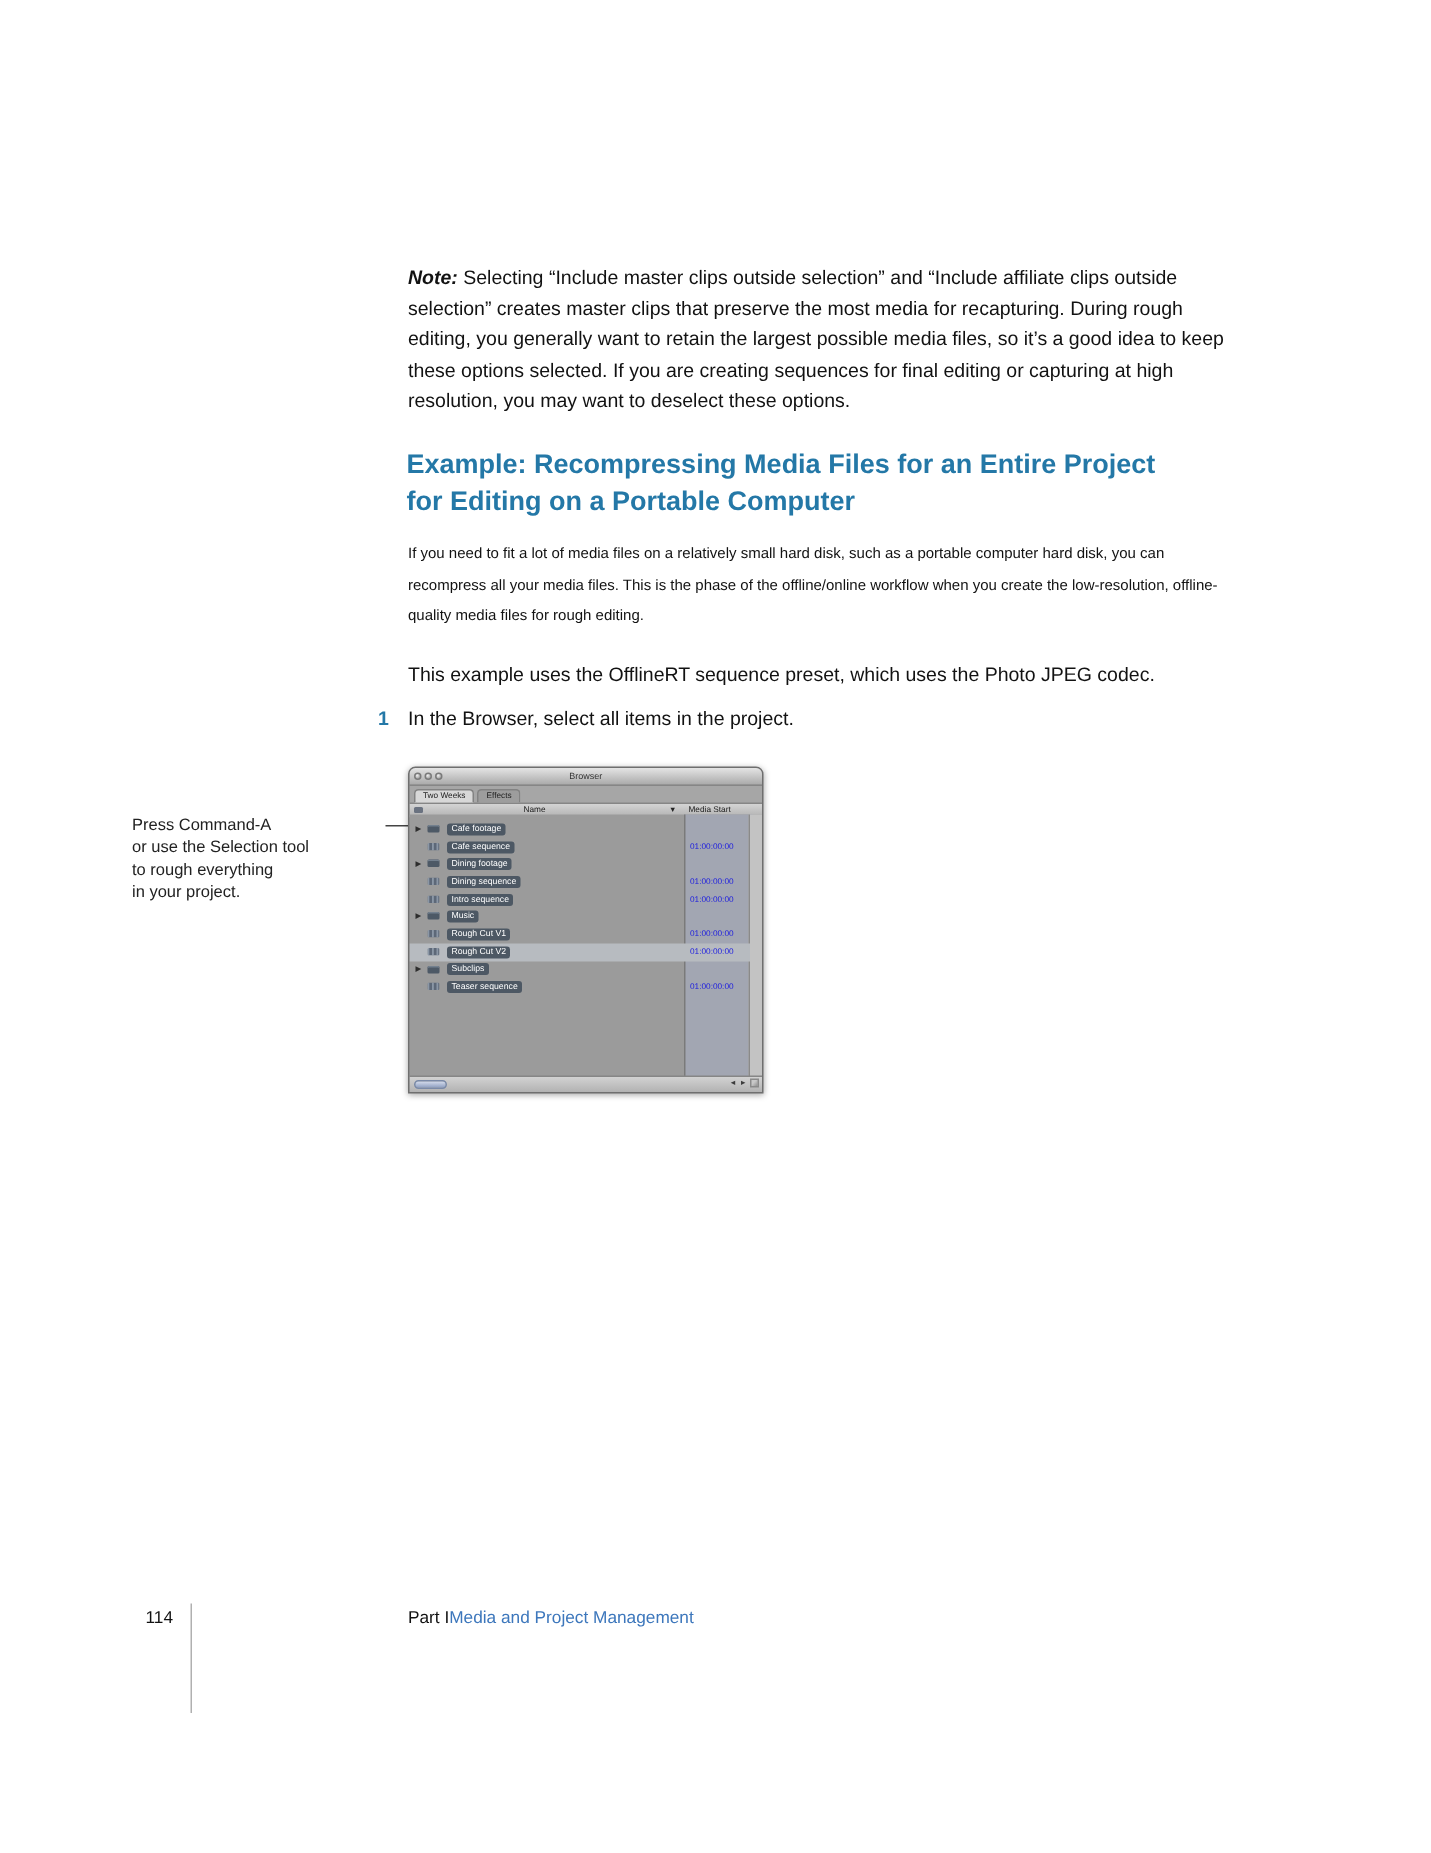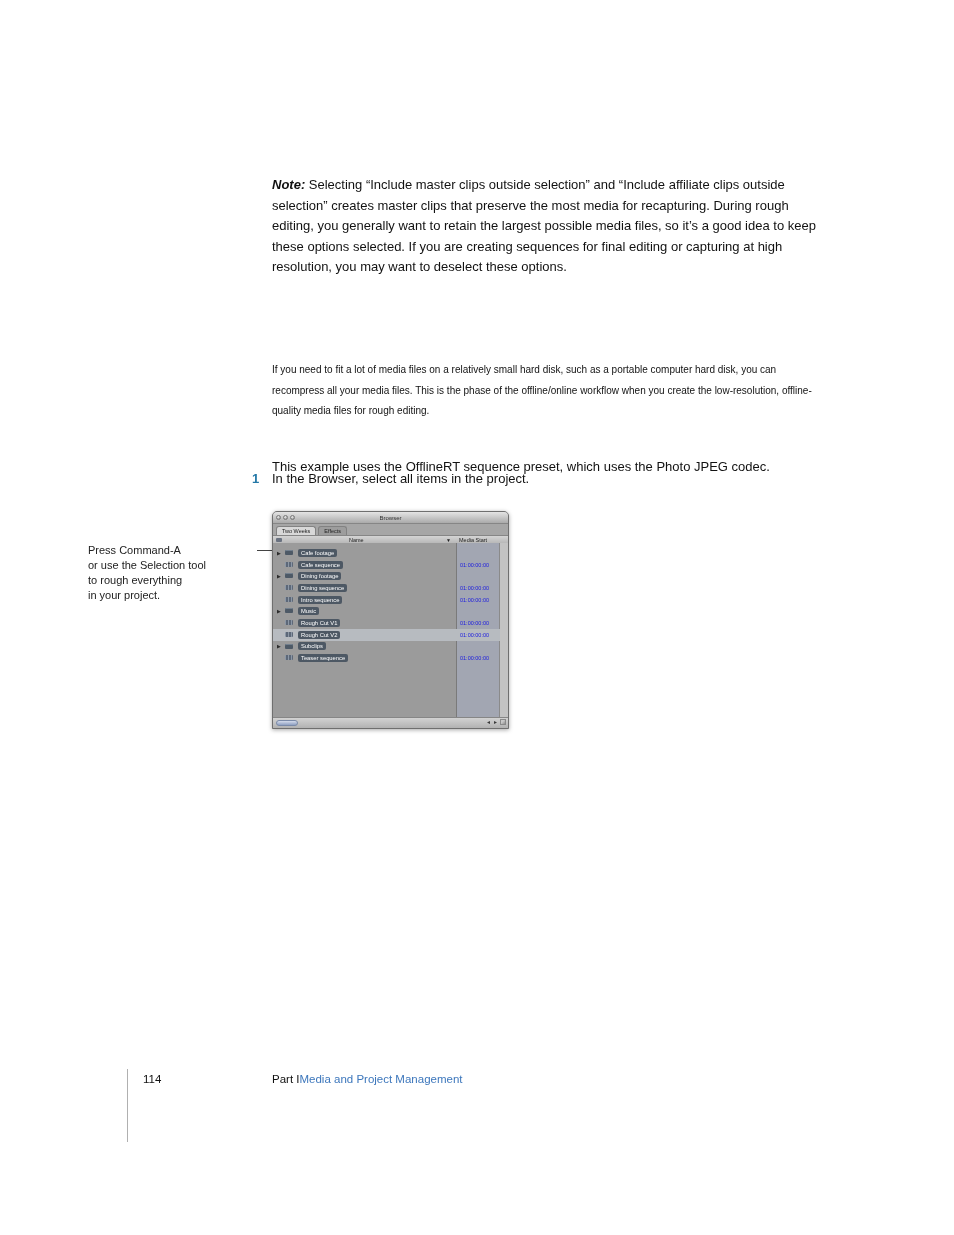--- a/index.html
+++ b/index.html
@@ -5,21 +5,21 @@
   html,body{margin:0;padding:0;background:#ffffff;}
   .page{position:relative;width:954px;height:1235px;background:#ffffff;
         font-family:"Liberation Sans",sans-serif;color:#121212;overflow:hidden;}
 
   
   .note{position:absolute;left:272px;top:162px;width:552px;font-size:13px;line-height:20.5px;}
   .note-label{font-weight:bold;font-style:italic;}
   .heading{position:absolute;left:271px;top:297px;font-size:18px;line-height:25px;
            font-weight:bold;color:#2478a7;}
   .para1{position:absolute;left:272px;top:350px;width:552px;font-size:10px;line-height:20.5px;}
-  .para2{position:absolute;left:272px;top:444px;width:552px;font-size:13px;line-height:20.5px;}
+  .para2{position:absolute;left:272px;top:427px;width:552px;font-size:13px;line-height:20.5px;}
   .step{position:absolute;left:252px;top:471px;font-size:13px;display:flex;}
   .step-number{color:#2478a7;font-weight:bold;width:20px;flex:0 0 20px;}
 
   
   .caption{position:absolute;left:88px;top:543px;width:165px;text-align:left;
            font-size:11px;line-height:15px;color:#222;}
   .callout-line{position:absolute;left:257px;top:550px;width:15px;height:1px;background:#444;}
 
   
   .browser{position:absolute;left:272px;top:511px;width:237px;height:218px;
@@ -71,33 +71,37 @@
              background:linear-gradient(#d2d2d2,#b2b2b2);border-top:1px solid #868686;
              display:flex;align-items:center;}
   .hthumb{margin-left:3px;width:22px;height:6px;border-radius:3px;
           background:linear-gradient(#d4dbeb,#8fa0c2);border:1px solid #7a8aa8;box-sizing:border-box;}
   .corner{position:absolute;right:2px;top:1px;display:flex;gap:2px;align-items:center;
           font-size:5px;color:#3c3c3c;}
   .corner .grip{width:6px;height:6px;background:linear-gradient(135deg,#c8c8c8 40%,#8e8e8e);
                 border:1px solid #8a8a8a;box-sizing:border-box;}
 
   
-  .page-num{position:absolute;left:97px;top:1073px;font-size:11.5px;color:#111;margin-left:46px;}
+  .page-num{position:absolute;left:97px;top:1073px;font-size:11.5px;color:#111;}
   .footer-rule{position:absolute;left:127px;top:1069px;width:1px;height:73px;background:#b0b0b0;}
   .footer-right{position:absolute;left:272px;top:1073px;font-size:11.5px;display:flex;}
   .footer-part{color:#111;}
   .footer-section{color:#3d77bc;}
 </style>
 </head>
 <body>
 
 <div class="page">
 
   <p class="note"><span class="note-label">Note:</span><span>  Selecting “Include master clips outside selection” and “Include affiliate clips outside selection” creates master clips that preserve the most media for recapturing. During rough editing, you generally want to retain the largest possible media files, so it’s a good idea to keep these options selected. If you are creating sequences for final editing or capturing at high resolution, you may want to deselect these options.</span></p>
 
+  <div class="heading">
+    <div>Example:  Recompressing Media Files for an Entire Project</div>
+    <div>for Editing on a Portable Computer</div>
+  </div>
 
   <p class="para1">If you need to fit a lot of media files on a relatively small hard disk, such as a portable computer hard disk, you can recompress all your media files. This is the phase of the offline/online workflow when you create the low-resolution, offline-quality media files for rough editing.</p>
   <p class="para2">This example uses the OfflineRT sequence preset, which uses the Photo JPEG codec.</p>
 
   <div class="step">
     <span class="step-number">1</span>
     <span class="step-text">In the Browser, select all items in the project.</span>
   </div>
 
   <div class="caption">

